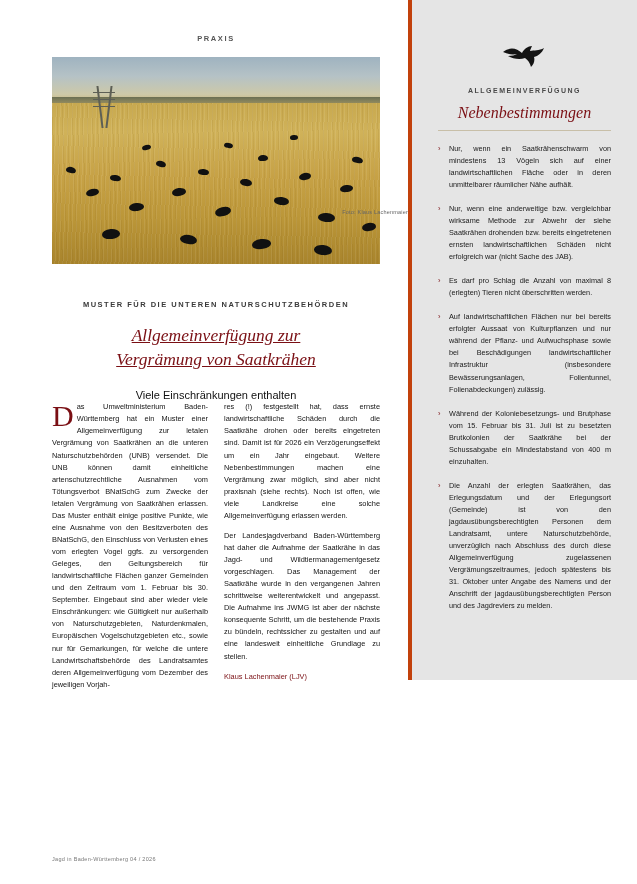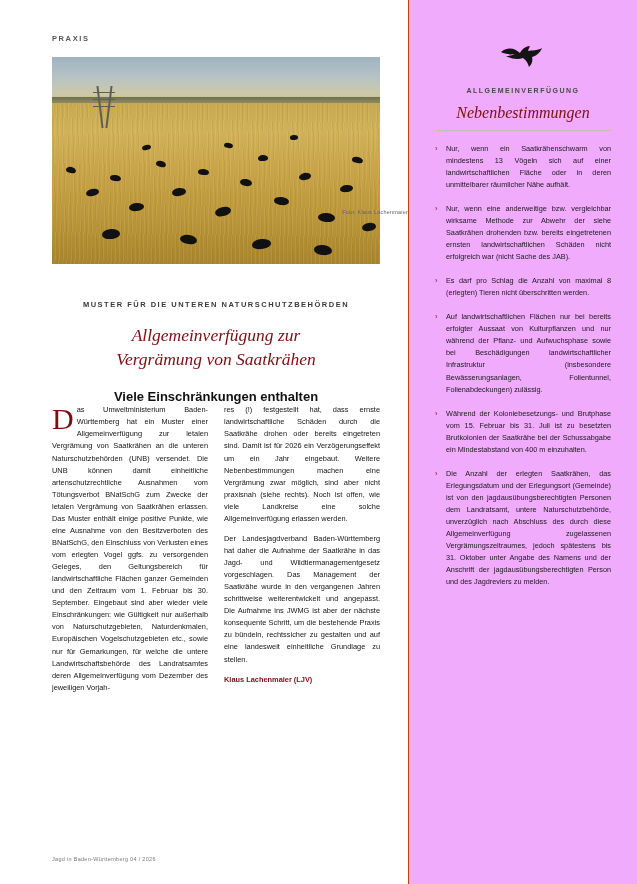--- a/index.html
+++ b/index.html
@@ -25,21 +25,21 @@
   .left-col {
     position: absolute;
     left: 0;
     top: 0;
     width: 408px;
     height: 884px;
     box-sizing: border-box;
     padding: 34px 28px 0 52px;
   }
   .kicker {
-    text-align: left;
+    text-align: center;
     font-size: 7.5px;
     letter-spacing: 1.6px;
     color: #555;
     font-weight: 700;
     margin: 0 0 14px 0;
   }
   .photo-wrap {
     position: relative;
     width: 328px;
     height: 207px;
@@ -125,26 +125,27 @@
   }
   .headline {
     margin: 14px 0 0 0;
     text-align: center;
     font-family: "Liberation Serif", serif;
     font-style: italic;
     font-size: 17.5px;
     line-height: 1.38;
     color: #7a0f14;
     font-weight: 400;
+    text-decoration: underline;
   }
   .subhead {
     margin: 18px 0 0 0;
     text-align: center;
-    font-size: 13px;
-    font-weight: 700;
+    font-size: 11px;
+    font-weight: 400;
     color: #111;
   }
   .cols {
     margin-top: 0;
     column-count: 2;
     column-gap: 16px;
     font-size: 7.4px;
     line-height: 1.63;
     text-align: justify;
     color: #141414;
@@ -156,45 +157,45 @@
   .dropcap::first-letter {
     font-family: "Liberation Serif", serif;
     font-size: 30px;
     line-height: 0.86;
     float: left;
     padding: 2px 3px 0 0;
     color: #7a0f14;
     font-weight: 400;
   }
   .byline {
-    font-weight: 700;
+    font-weight: 400;
     color: #7a0f14;
     font-size: 7.4px;
     margin-top: 2px;
   }
   .footer {
     position: absolute;
     left: 52px;
     bottom: 22px;
     font-size: 5.5px;
     color: #777;
     letter-spacing: .3px;
   }
 
   
   .right-col {
     position: absolute;
     right: 0;
     top: 0;
     width: 229px;
-    height: 884px;
-    background: #f0abfc;
+    height: 680px;
+    background: #e5e5e5;
     box-sizing: border-box;
     padding: 34px 26px 0 26px;
-    border-left: 1px solid #c2410c;
+    border-left: 4px solid #c2410c;
   }
   .bird-mark {
     text-align: center;
     margin: 6px 0 14px 0;
     line-height: 1;
   }
   .bird-mark svg { display: inline-block; }
   .side-kicker {
     text-align: center;
     font-size: 7px;

